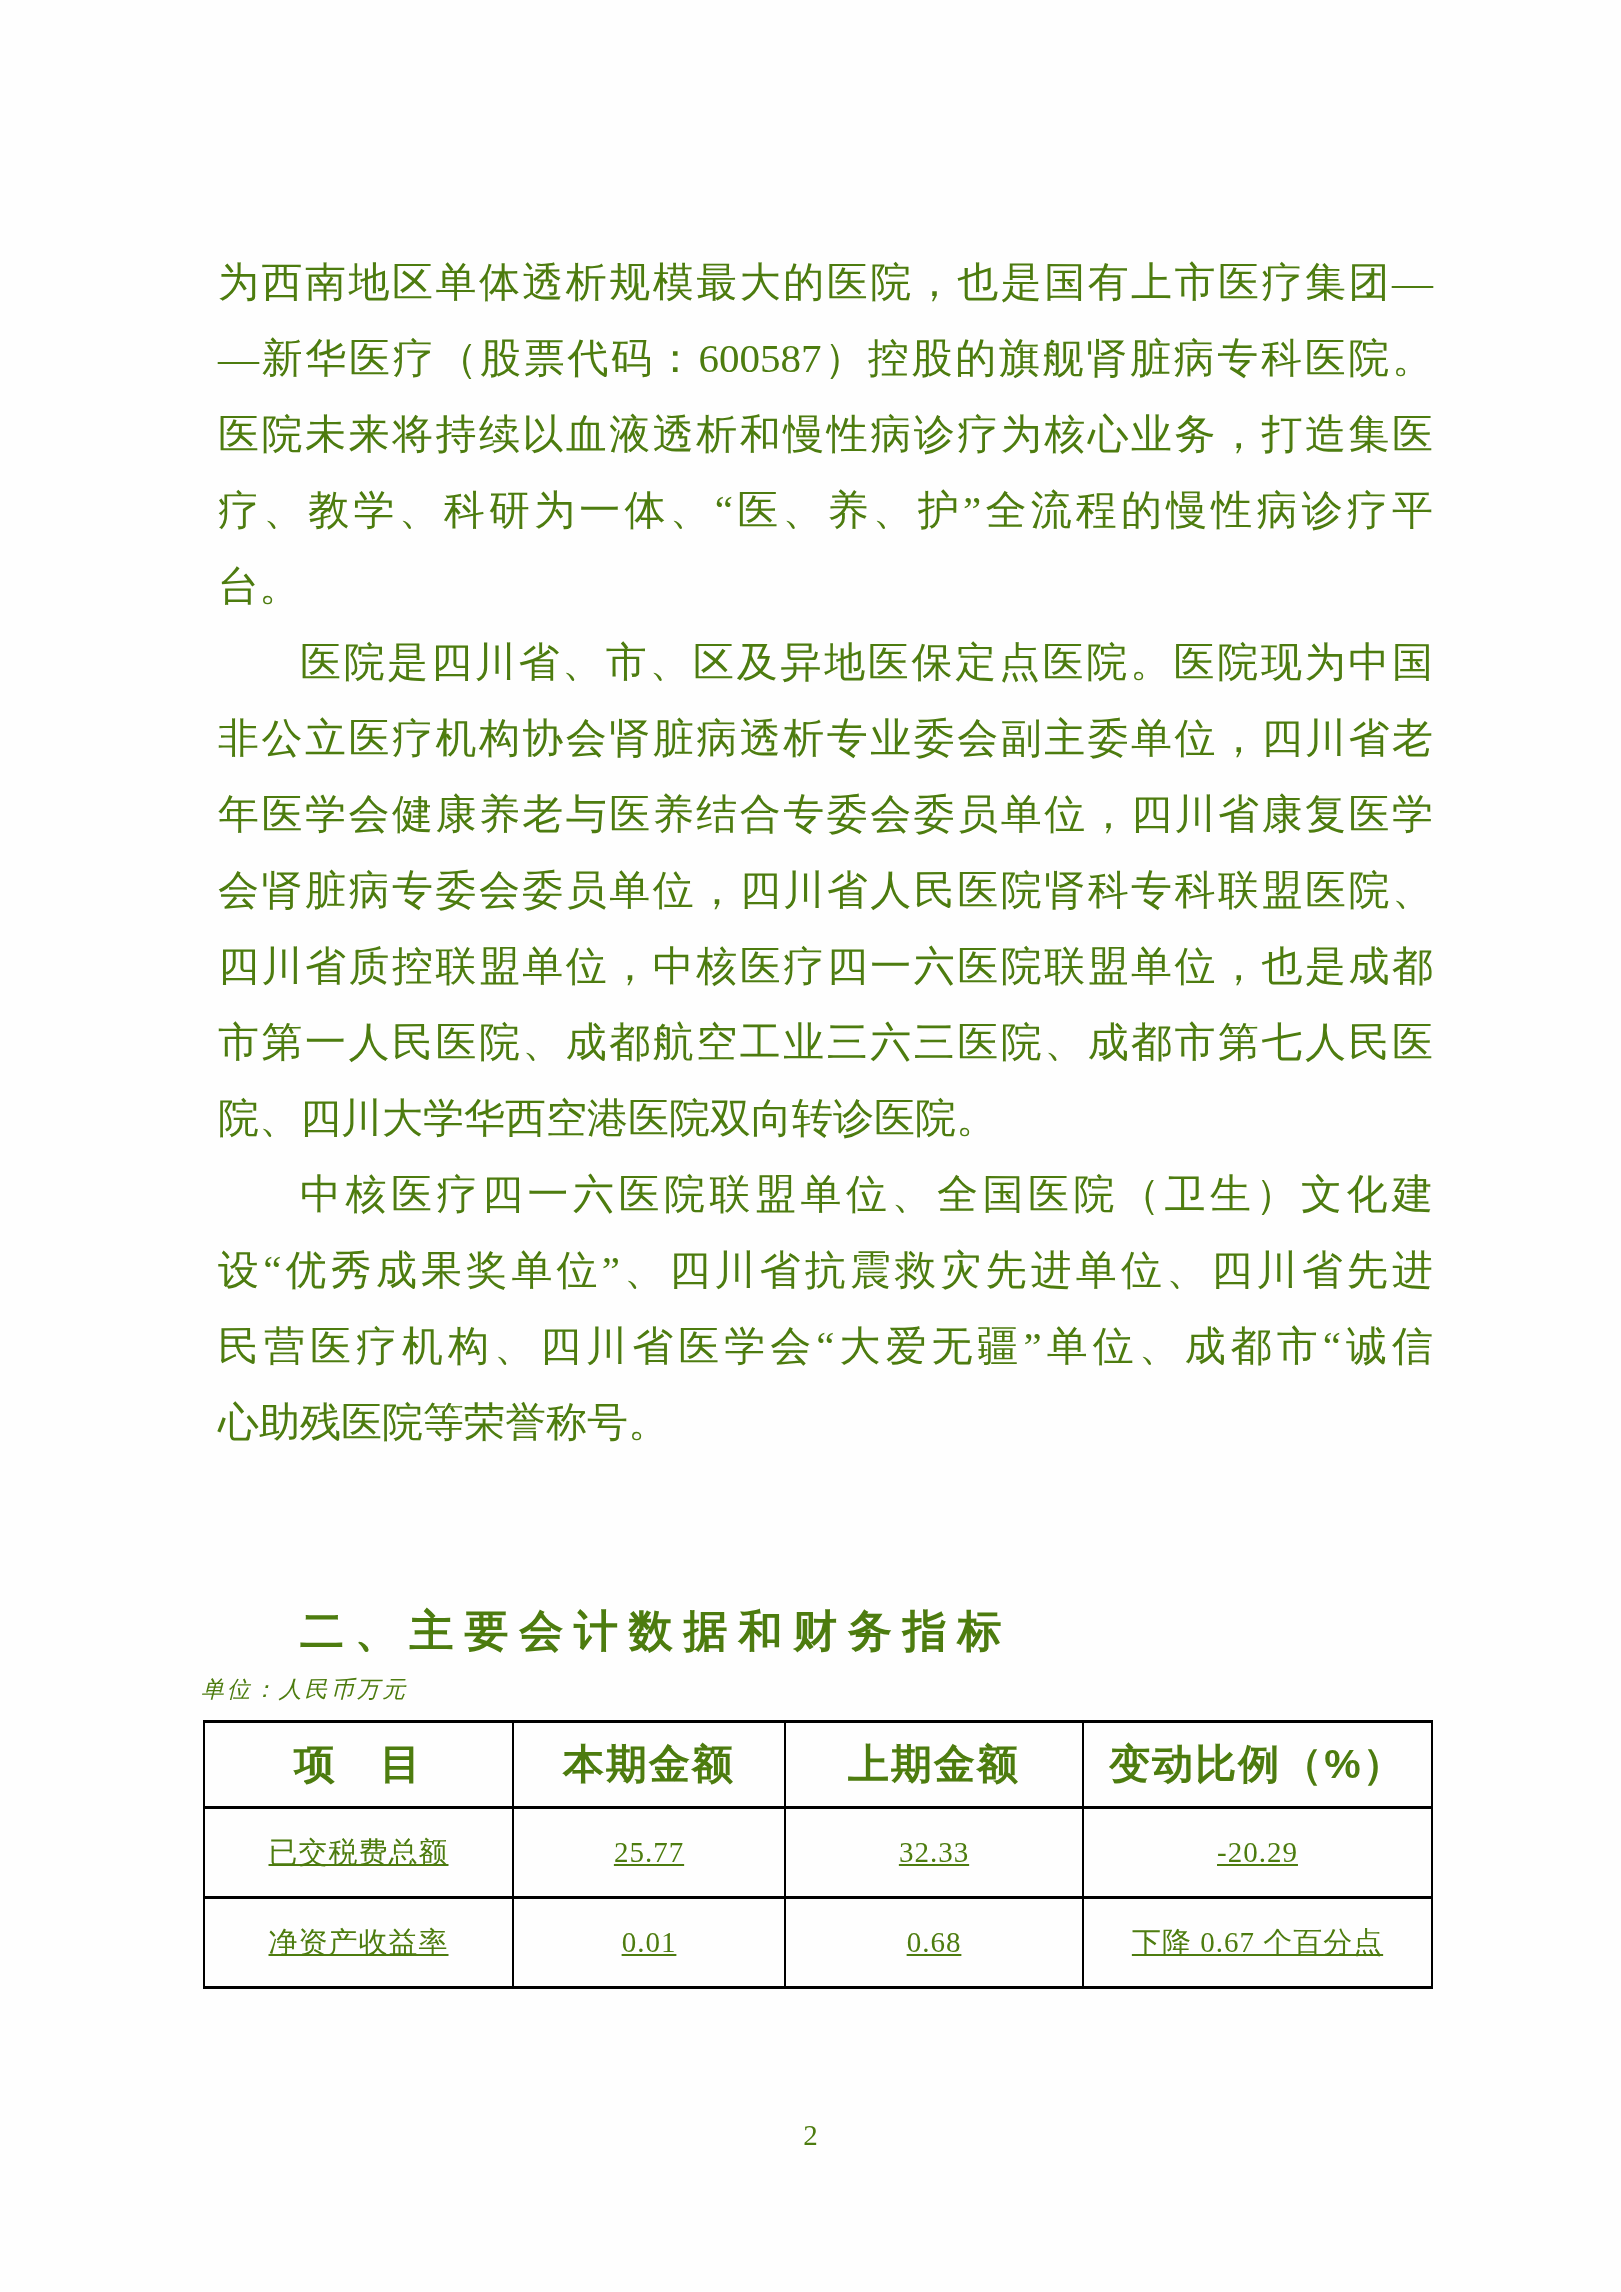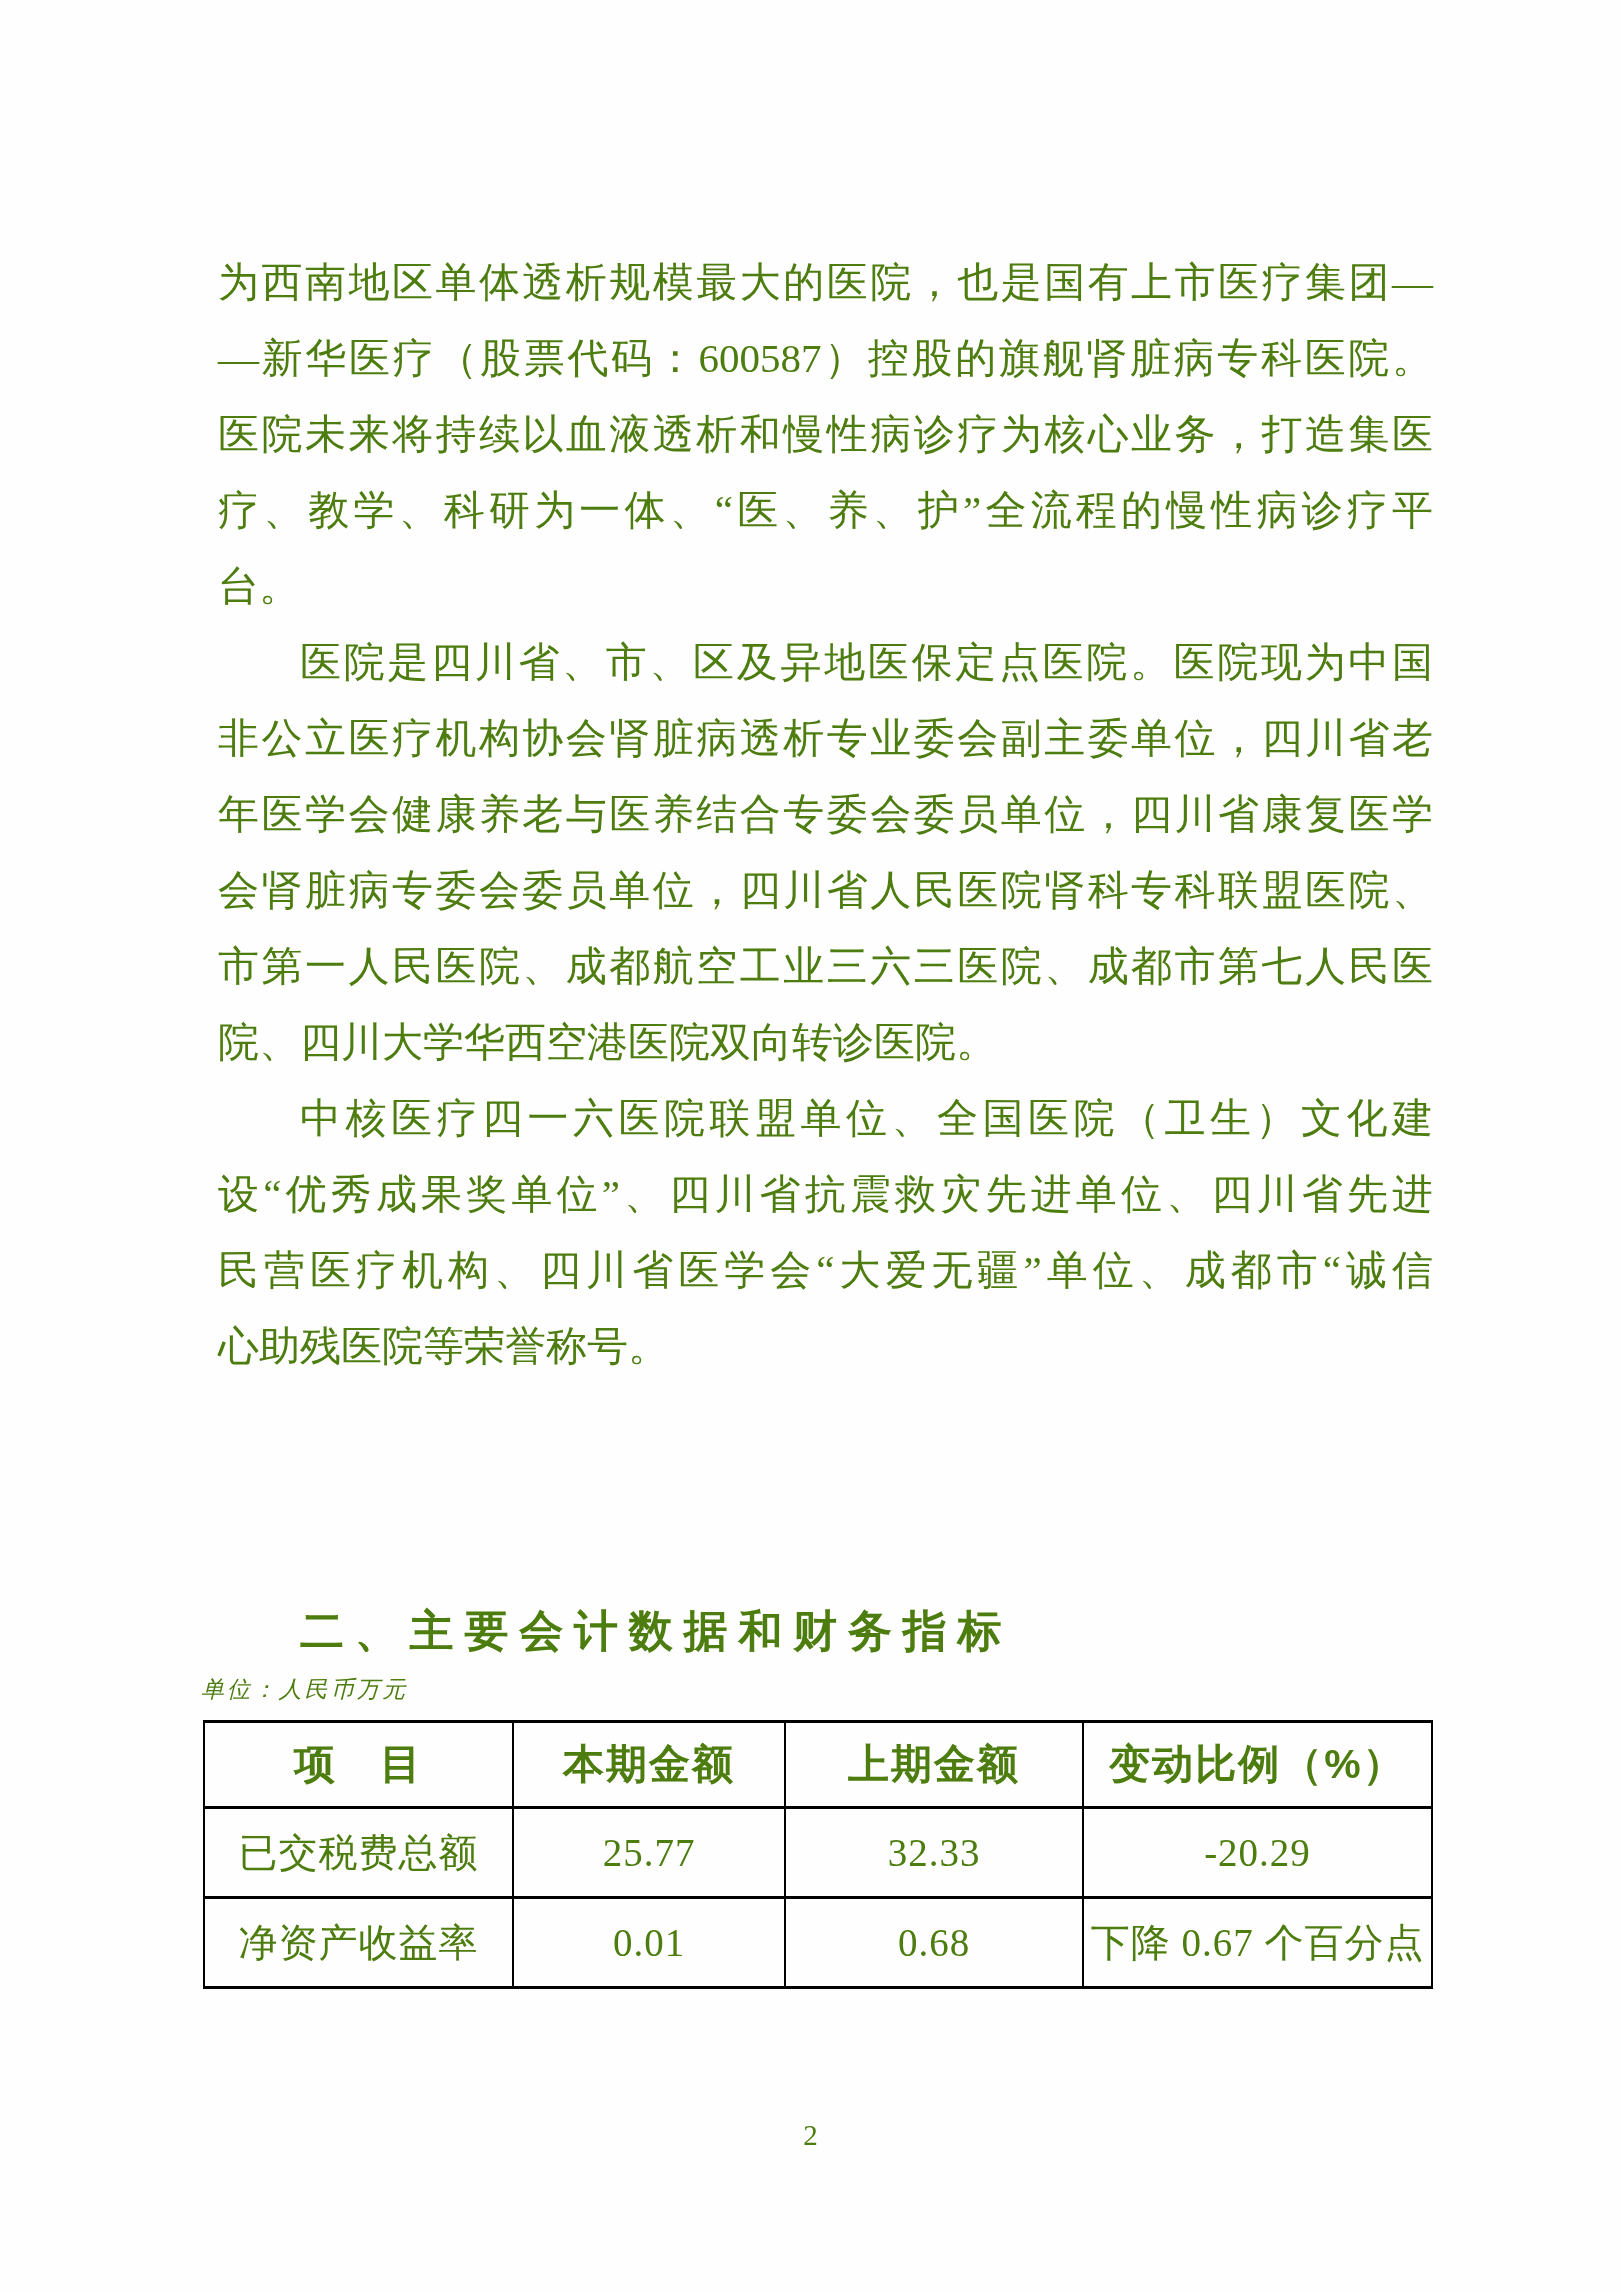--- a/index.html
+++ b/index.html
@@ -71,22 +71,23 @@
   }
   .fin th {
     height: 83px;
     font-family: "Liberation Sans", "DejaVu Sans", sans-serif;
     font-weight: 700;
     font-size: 41px;
     letter-spacing: 2px;
   }
   .fin td {
     height: 87px;
-    font-size: 39px;
+    font-size: 29px;
     letter-spacing: 1px;
+    text-decoration: underline;
   }
   .pagenum {
     position: absolute;
     left: 0;
     top: 2119px;
     width: 100%;
     text-align: center;
     font-size: 29px;
   }
 </style>
@@ -99,20 +100,21 @@
     <div class="bline">为西南地区单体透析规模最大的医院，也是国有上市医疗集团—</div>
     <div class="bline">—新华医疗（股票代码：600587）控股的旗舰肾脏病专科医院。</div>
     <div class="bline">医院未来将持续以血液透析和慢性病诊疗为核心业务，打造集医</div>
     <div class="bline">疗、教学、科研为一体、“医、养、护”全流程的慢性病诊疗平</div>
     <div class="bline end">台。</div>
 
     <div class="bline ind">医院是四川省、市、区及异地医保定点医院。医院现为中国</div>
     <div class="bline">非公立医疗机构协会肾脏病透析专业委会副主委单位，四川省老</div>
     <div class="bline">年医学会健康养老与医养结合专委会委员单位，四川省康复医学</div>
     <div class="bline">会肾脏病专委会委员单位，四川省人民医院肾科专科联盟医院、</div>
+    <div class="bline">四川省质控联盟单位，中核医疗四一六医院联盟单位，也是成都</div>
     <div class="bline">市第一人民医院、成都航空工业三六三医院、成都市第七人民医</div>
     <div class="bline end">院、四川大学华西空港医院双向转诊医院。</div>
 
     <div class="bline ind">中核医疗四一六医院联盟单位、全国医院（卫生）文化建</div>
     <div class="bline">设“优秀成果奖单位”、四川省抗震救灾先进单位、四川省先进</div>
     <div class="bline">民营医疗机构、四川省医学会“大爱无疆”单位、成都市“诚信</div>
     <div class="bline end">心助残医院等荣誉称号。</div>
   </div>
 
   <div class="heading">二、主要会计数据和财务指标</div>

